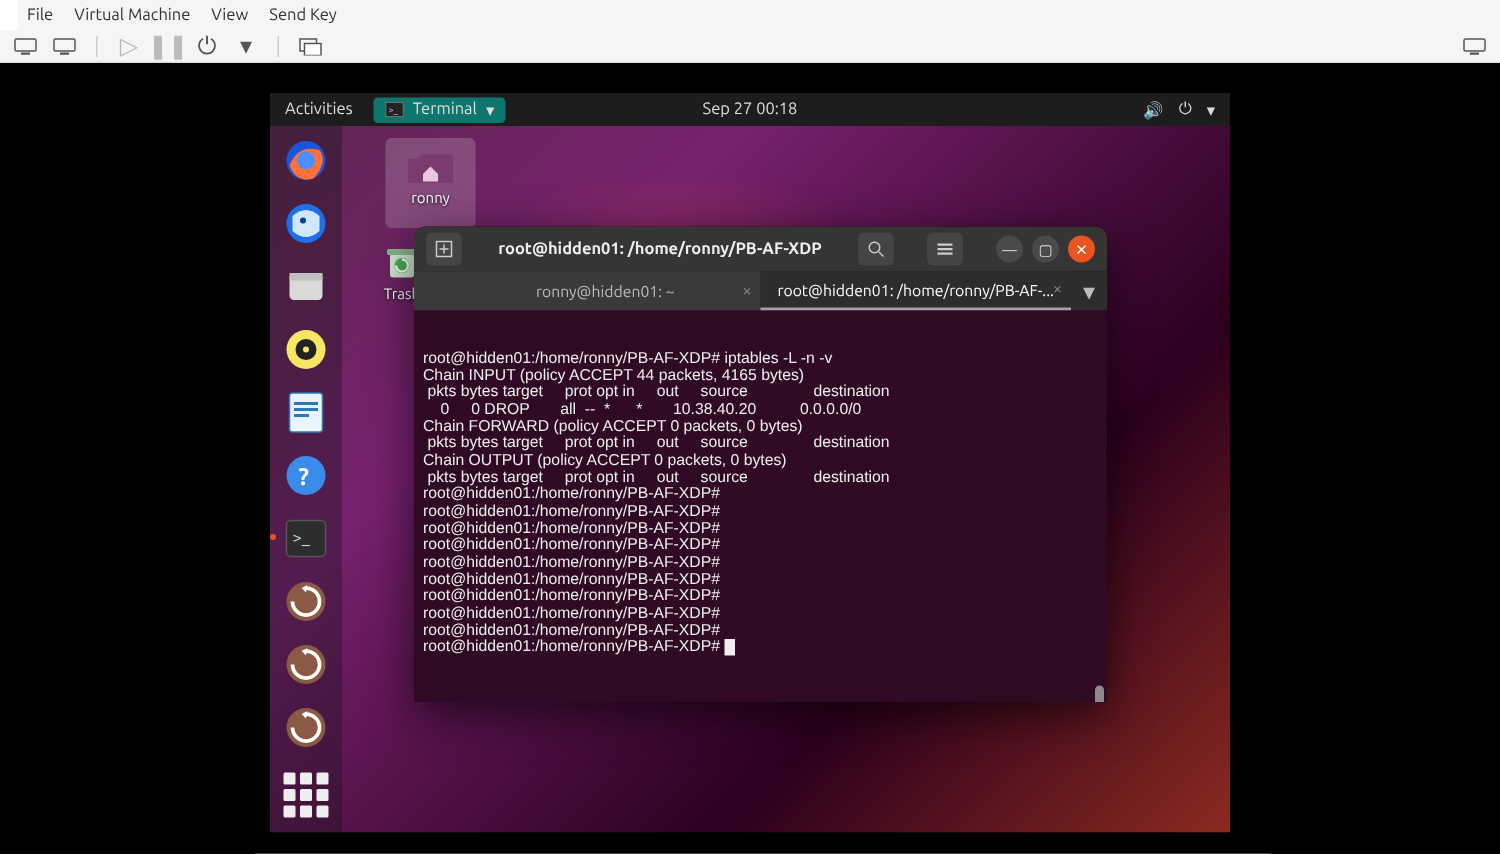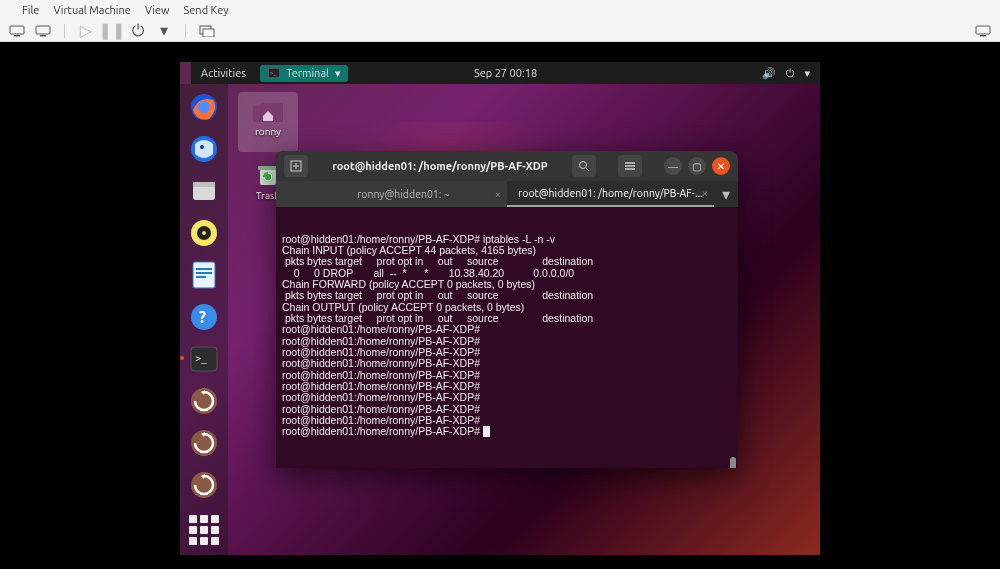--- a/index.html
+++ b/index.html
@@ -1,51 +1,51 @@
 <!DOCTYPE html>
 <html><head>
 <meta charset="utf-8">
 <style>
 * { margin: 0; padding: 0; box-sizing: border-box; }
 body { font-family: Ubuntu, "Segoe UI", sans-serif; background: #fff; width: 1000px; height: 569px; overflow: hidden; }
 
 
-.vm-menubar { height: 20px; background: #f5f5f5; display: flex; align-items: center; padding: 0 22px; font-size: 11px; color: #333; gap: 14px; }
+.vm-menubar { height: 20px; background: #f5f5f5; display: flex; align-items: center; padding: 0 6px; font-size: 11px; color: #333; gap: 14px; margin-left: 12px; }
 .vm-menubar span { cursor: default; }
 .vm-toolbar { height: 22px; background: #f5f5f5; border-bottom: 1px solid #ddd; display: flex; align-items: center; padding: 0 6px; gap: 4px; }
 .vm-toolbar .sep { width: 1px; height: 14px; background: #ccc; margin: 0 6px; }
 .vm-toolbar .tb { width: 22px; height: 18px; display: flex; align-items: center; justify-content: center; color: #555; }
 .vm-toolbar .right { margin-left: auto; }
 
 
 .guest-frame { position: absolute; left: 0; top: 42px; width: 1000px; height: 527px; background: #000; }
 .guest { position: absolute; left: 180px; top: 20px; width: 640px; height: 493px; overflow: hidden; }
 
 
 .wallpaper { position: absolute; inset: 0; background: linear-gradient(135deg, #5e2750 0%, #77216f 30%, #2c001e 70%, #e95420 130%); }
 .wallpaper::after { content: ""; position: absolute; left: 170px; top: 60px; width: 260px; height: 260px; background: radial-gradient(circle at 40% 40%, rgba(233,84,32,0.25), transparent 60%); }
 
 
-.topbar { position: absolute; top: 0; left: 11px; right: 0; height: 22px; background: #1d1d1d; display: flex; align-items: center; color: #ddd; font-size: 11px; padding: 0 10px; z-index: 5; }
+.topbar { position: absolute; top: 0; left: 0; right: 0; height: 22px; background: #1d1d1d; display: flex; align-items: center; color: #ddd; font-size: 11px; padding: 0 10px; z-index: 5; }
 .topbar .tb-left { display: flex; align-items: center; gap: 14px; }
 .topbar .tb-app { display: flex; align-items: center; gap: 6px; background: #0f766e; padding: 2px 8px; border-radius: 3px; }
 .topbar .tb-center { position: absolute; left: 50%; transform: translateX(-50%); }
 .topbar .tb-right { margin-left: auto; display: flex; gap: 10px; align-items: center; }
 
 
 .dock { position: absolute; left: 0; top: 22px; bottom: 0; width: 48px; background: rgba(20,20,20,0.35); display: flex; flex-direction: column; align-items: center; padding-top: 4px; gap: 4px; z-index: 4; }
 .dock .app { width: 38px; height: 38px; border-radius: 8px; display: flex; align-items: center; justify-content: center; position: relative; }
 .dock .app.active::before { content: ""; position: absolute; left: -5px; top: 16px; width: 4px; height: 4px; background: #e95420; border-radius: 50%; }
 .dock .apps-grid { margin-top: auto; margin-bottom: 10px; width: 30px; height: 30px; display: grid; grid-template-columns: repeat(3,1fr); grid-template-rows: repeat(3,1fr); gap: 3px; }
 .dock .apps-grid span { background: #eee; border-radius: 1px; }
 
 
 .desktop-icons { position: absolute; left: 58px; top: 30px; z-index: 3; }
 .dicon { width: 60px; height: 60px; display: flex; flex-direction: column; align-items: center; color: #fff; font-size: 10px; text-shadow: 0 1px 2px #000; margin-bottom: 4px; }
-.dicon.sel { background: rgba(255,255,255,0.18); border-radius: 4px; }
+.dicon.sel { background: rgba(255,255,255,0.18); border-radius: 4px; margin-left: 19px; }
 .dicon .glyph { width: 34px; height: 30px; display: flex; align-items: center; justify-content: center; margin-top: 4px; }
 
 
 .termwin { position: absolute; left: 96px; top: 89px; width: 462px; background: #2b0a1f; border-radius: 8px 8px 0 0; box-shadow: 0 8px 30px rgba(0,0,0,0.6); z-index: 10; overflow: hidden; }
 .term-titlebar { height: 30px; background: #353535; display: flex; align-items: center; padding: 0 8px; gap: 22px; }
 .term-titlebar .nav { width: 24px; height: 22px; background: #454545; border-radius: 4px; display: flex; align-items: center; justify-content: center; color: #ccc; }
 .term-titlebar .title { flex: 1; text-align: center; color: #eee; font-size: 11px; font-weight: 600; }
 .term-titlebar .tctl { display: flex; gap: 6px; align-items: center; }
 .term-titlebar .circ { width: 18px; height: 18px; border-radius: 50%; display: flex; align-items: center; justify-content: center; font-size: 10px; color: #ddd; background: #4a4a4a; }
 .term-titlebar .circ.close { background: #e95420; color: #fff; }

